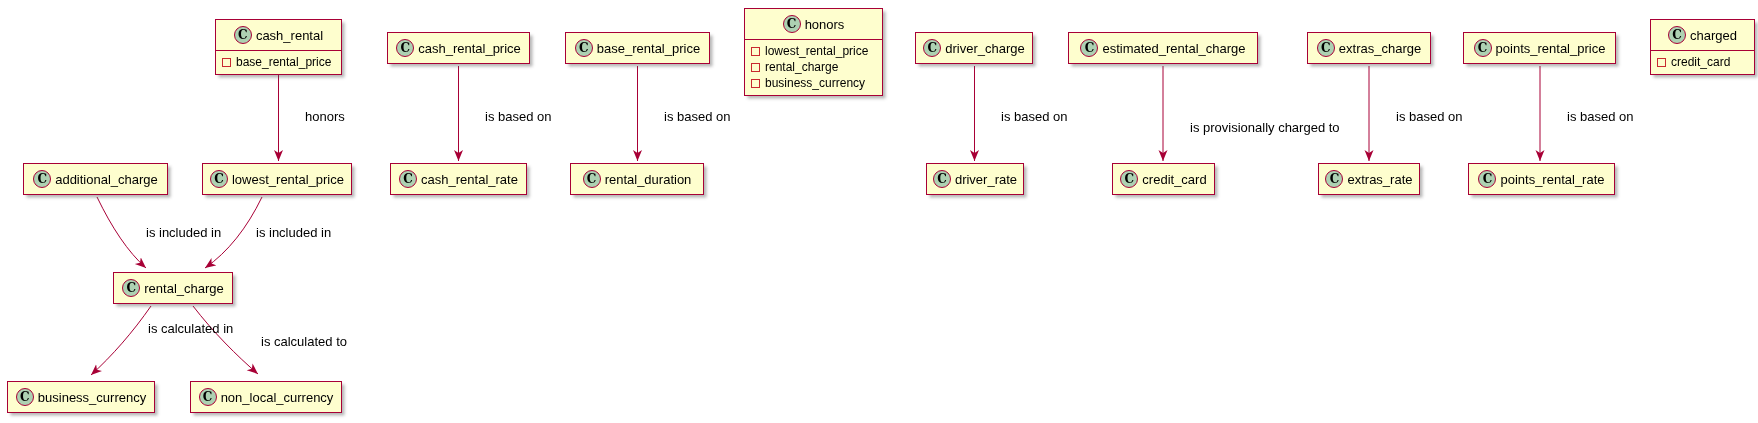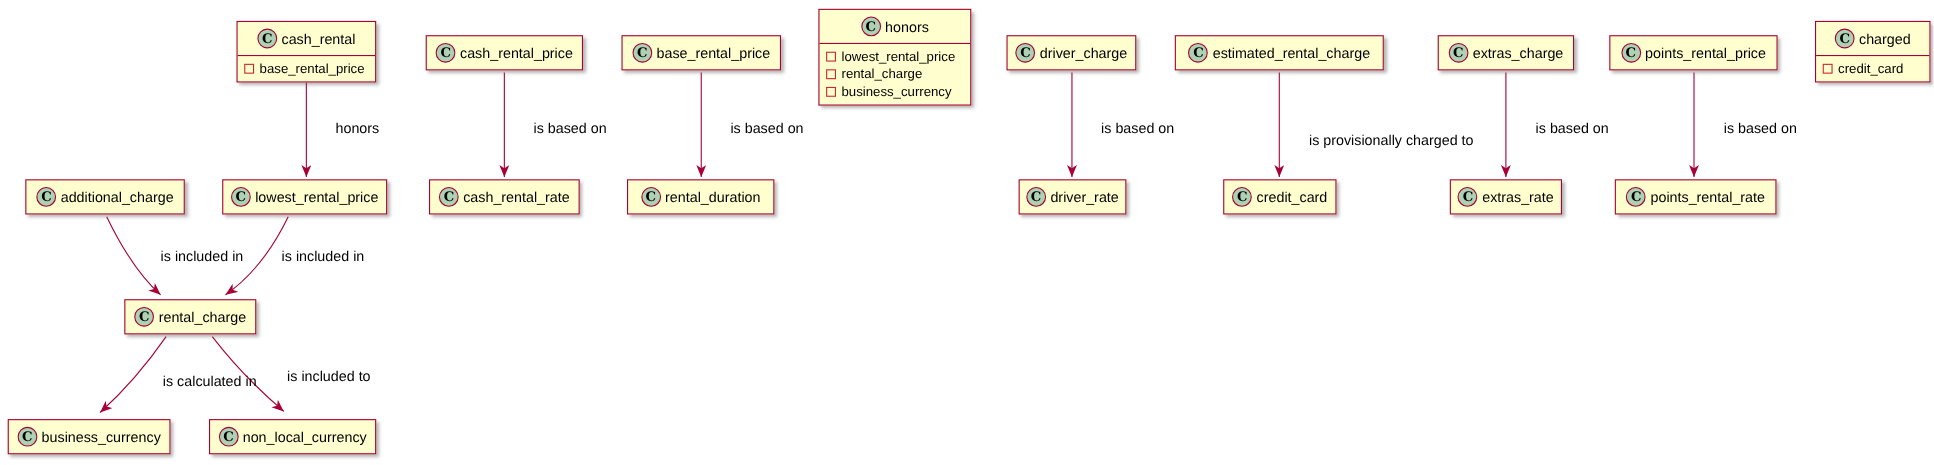--- a/index.html
+++ b/index.html
@@ -78,22 +78,22 @@
 
   <div class="edge-label" style="left:282px;top:109px">honors</div>
   <div class="edge-label" style="left:462px;top:109px">is based on</div>
   <div class="edge-label" style="left:641px;top:109px">is based on</div>
   <div class="edge-label" style="left:978px;top:109px">is based on</div>
   <div class="edge-label" style="left:1167px;top:120px">is provisionally charged to</div>
   <div class="edge-label" style="left:1373px;top:109px">is based on</div>
   <div class="edge-label" style="left:1544px;top:109px">is based on</div>
   <div class="edge-label" style="left:123px;top:225px">is included in</div>
   <div class="edge-label" style="left:233px;top:225px">is included in</div>
-  <div class="edge-label" style="left:125px;top:339px">is calculated in</div>
-  <div class="edge-label" style="left:238px;top:334px">is included to</div>
+  <div class="edge-label" style="left:125px;top:321px">is calculated in</div>
+  <div class="edge-label" style="left:238px;top:334px">is calculated to</div>
 
   <div class="node" style="left:215px;top:19px;width:127px;">
     <div class="title-row">
       <span class="c-badge">C</span>
       <span>cash_rental</span>
     </div>
     <div class="attrs">
       <div class="attr-row">
         <span class="attr-sq"></span>
         <span>base_rental_price</span>

